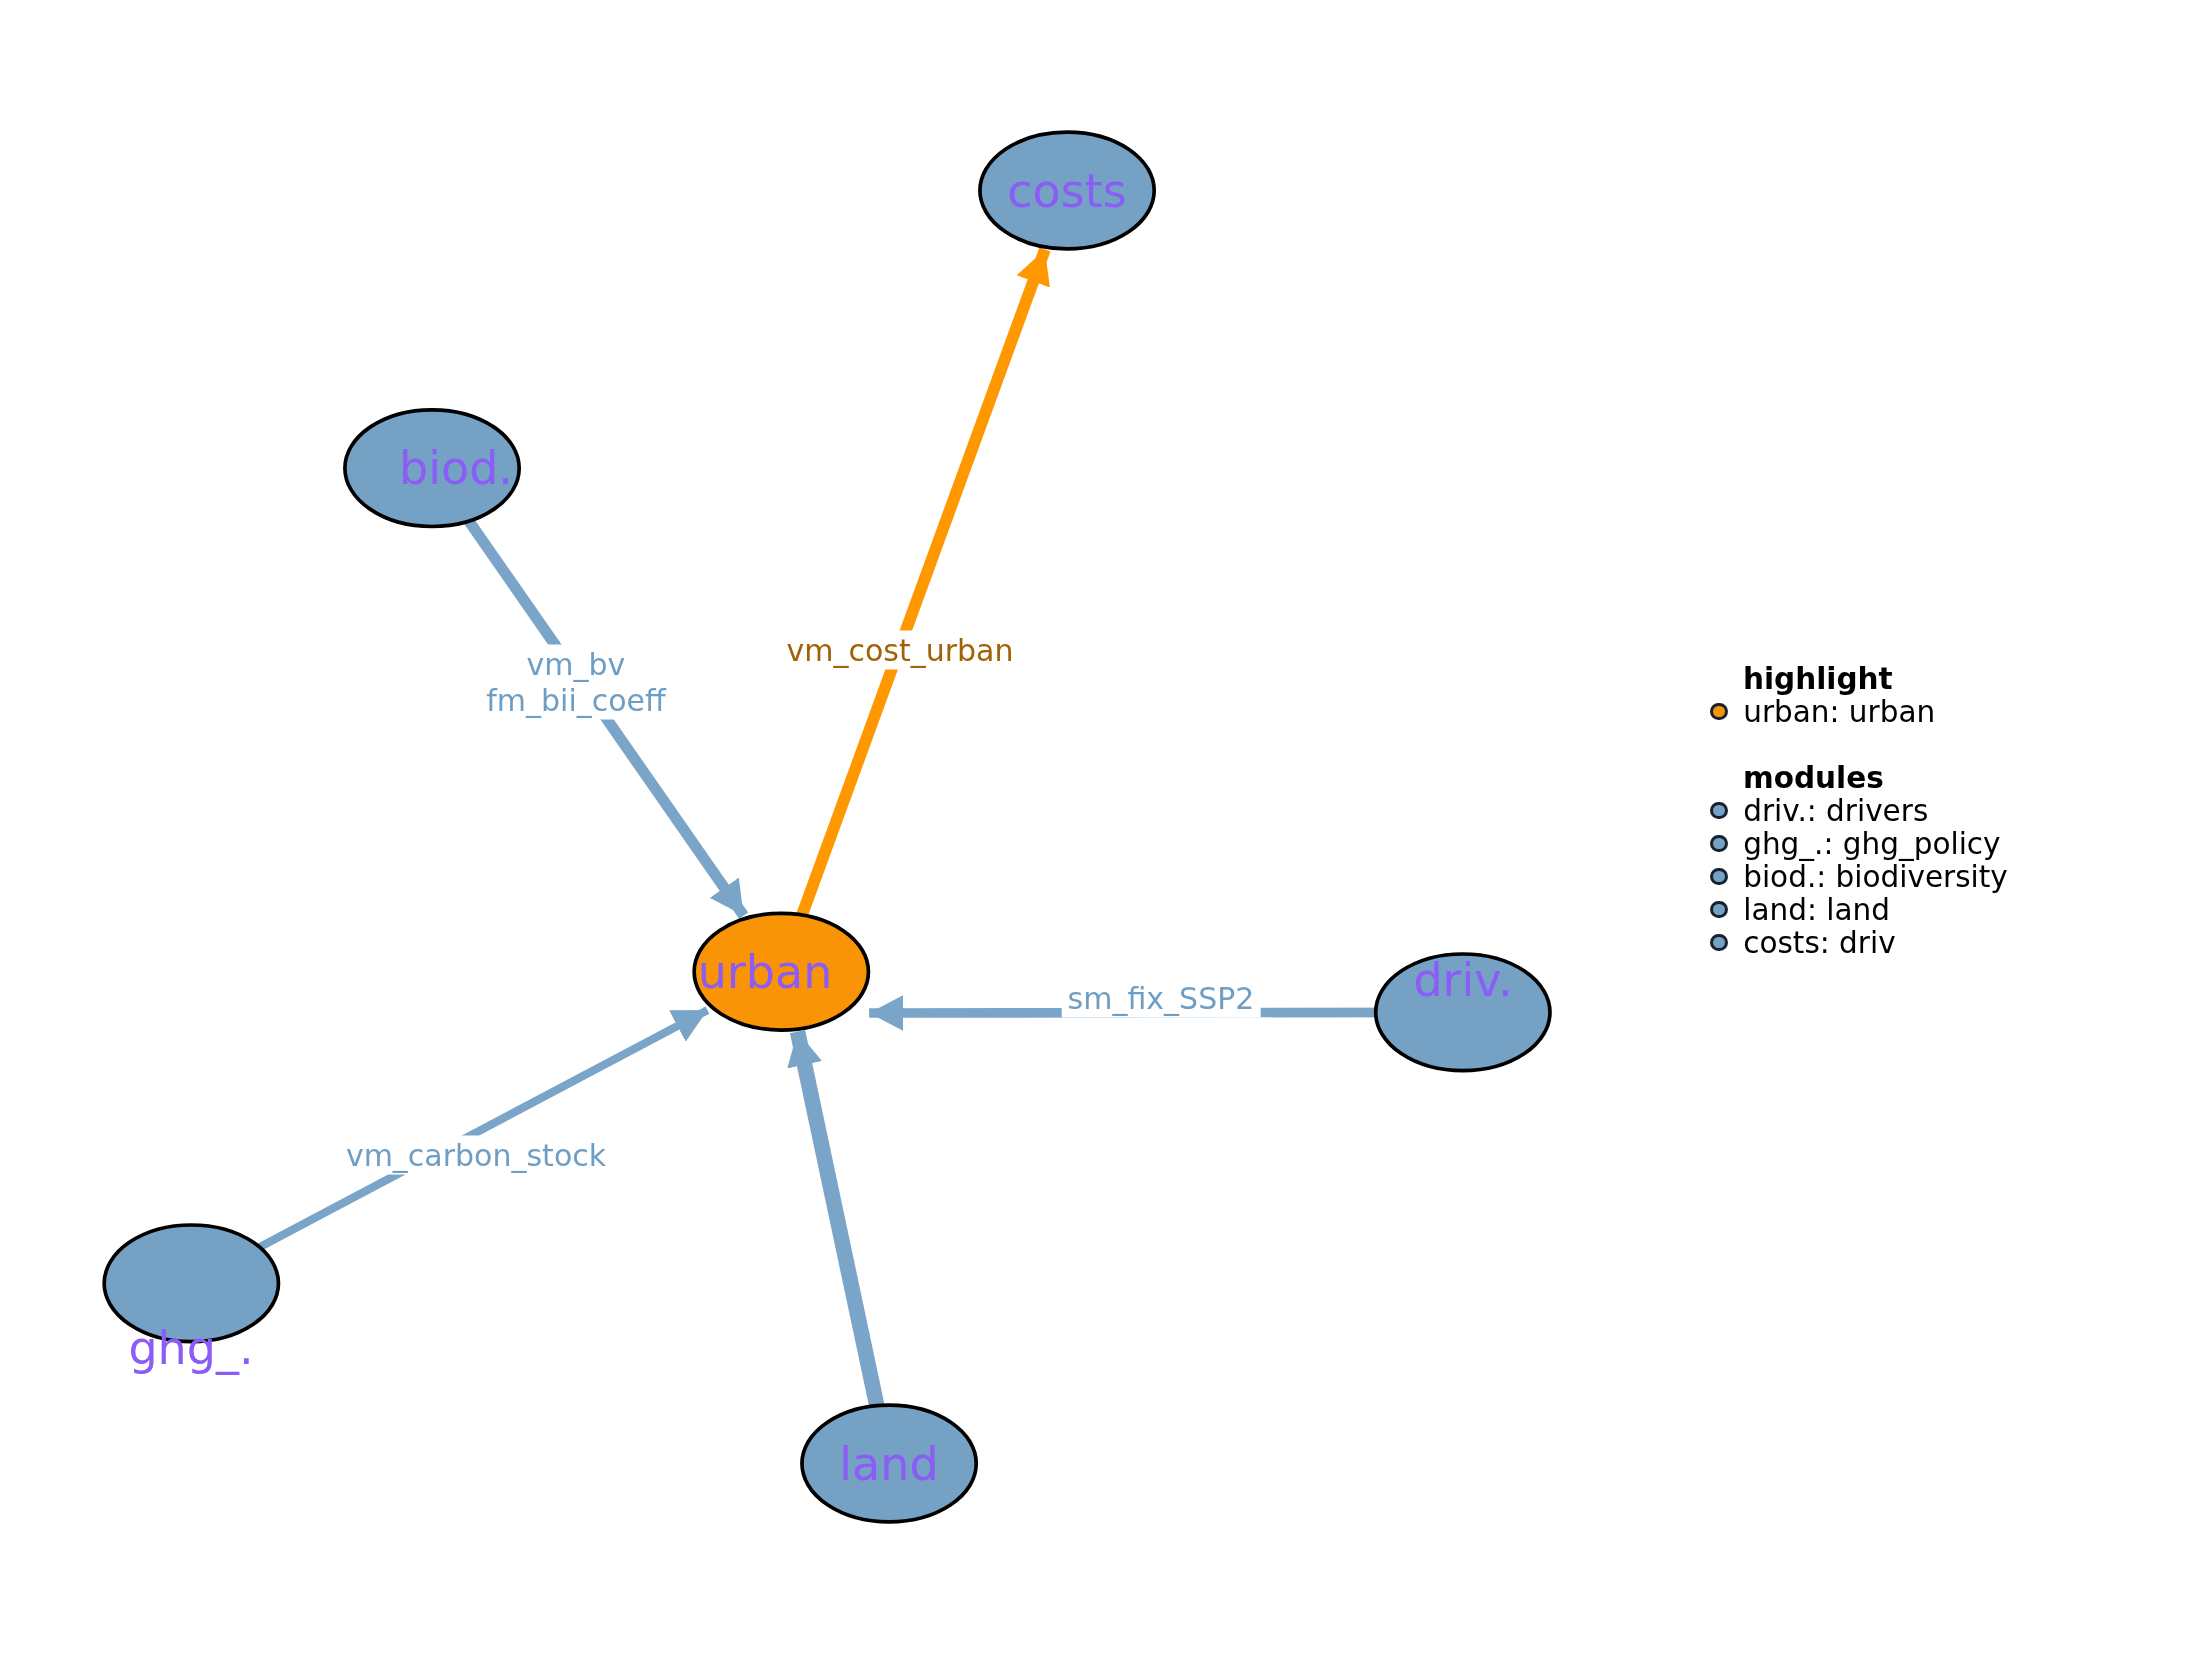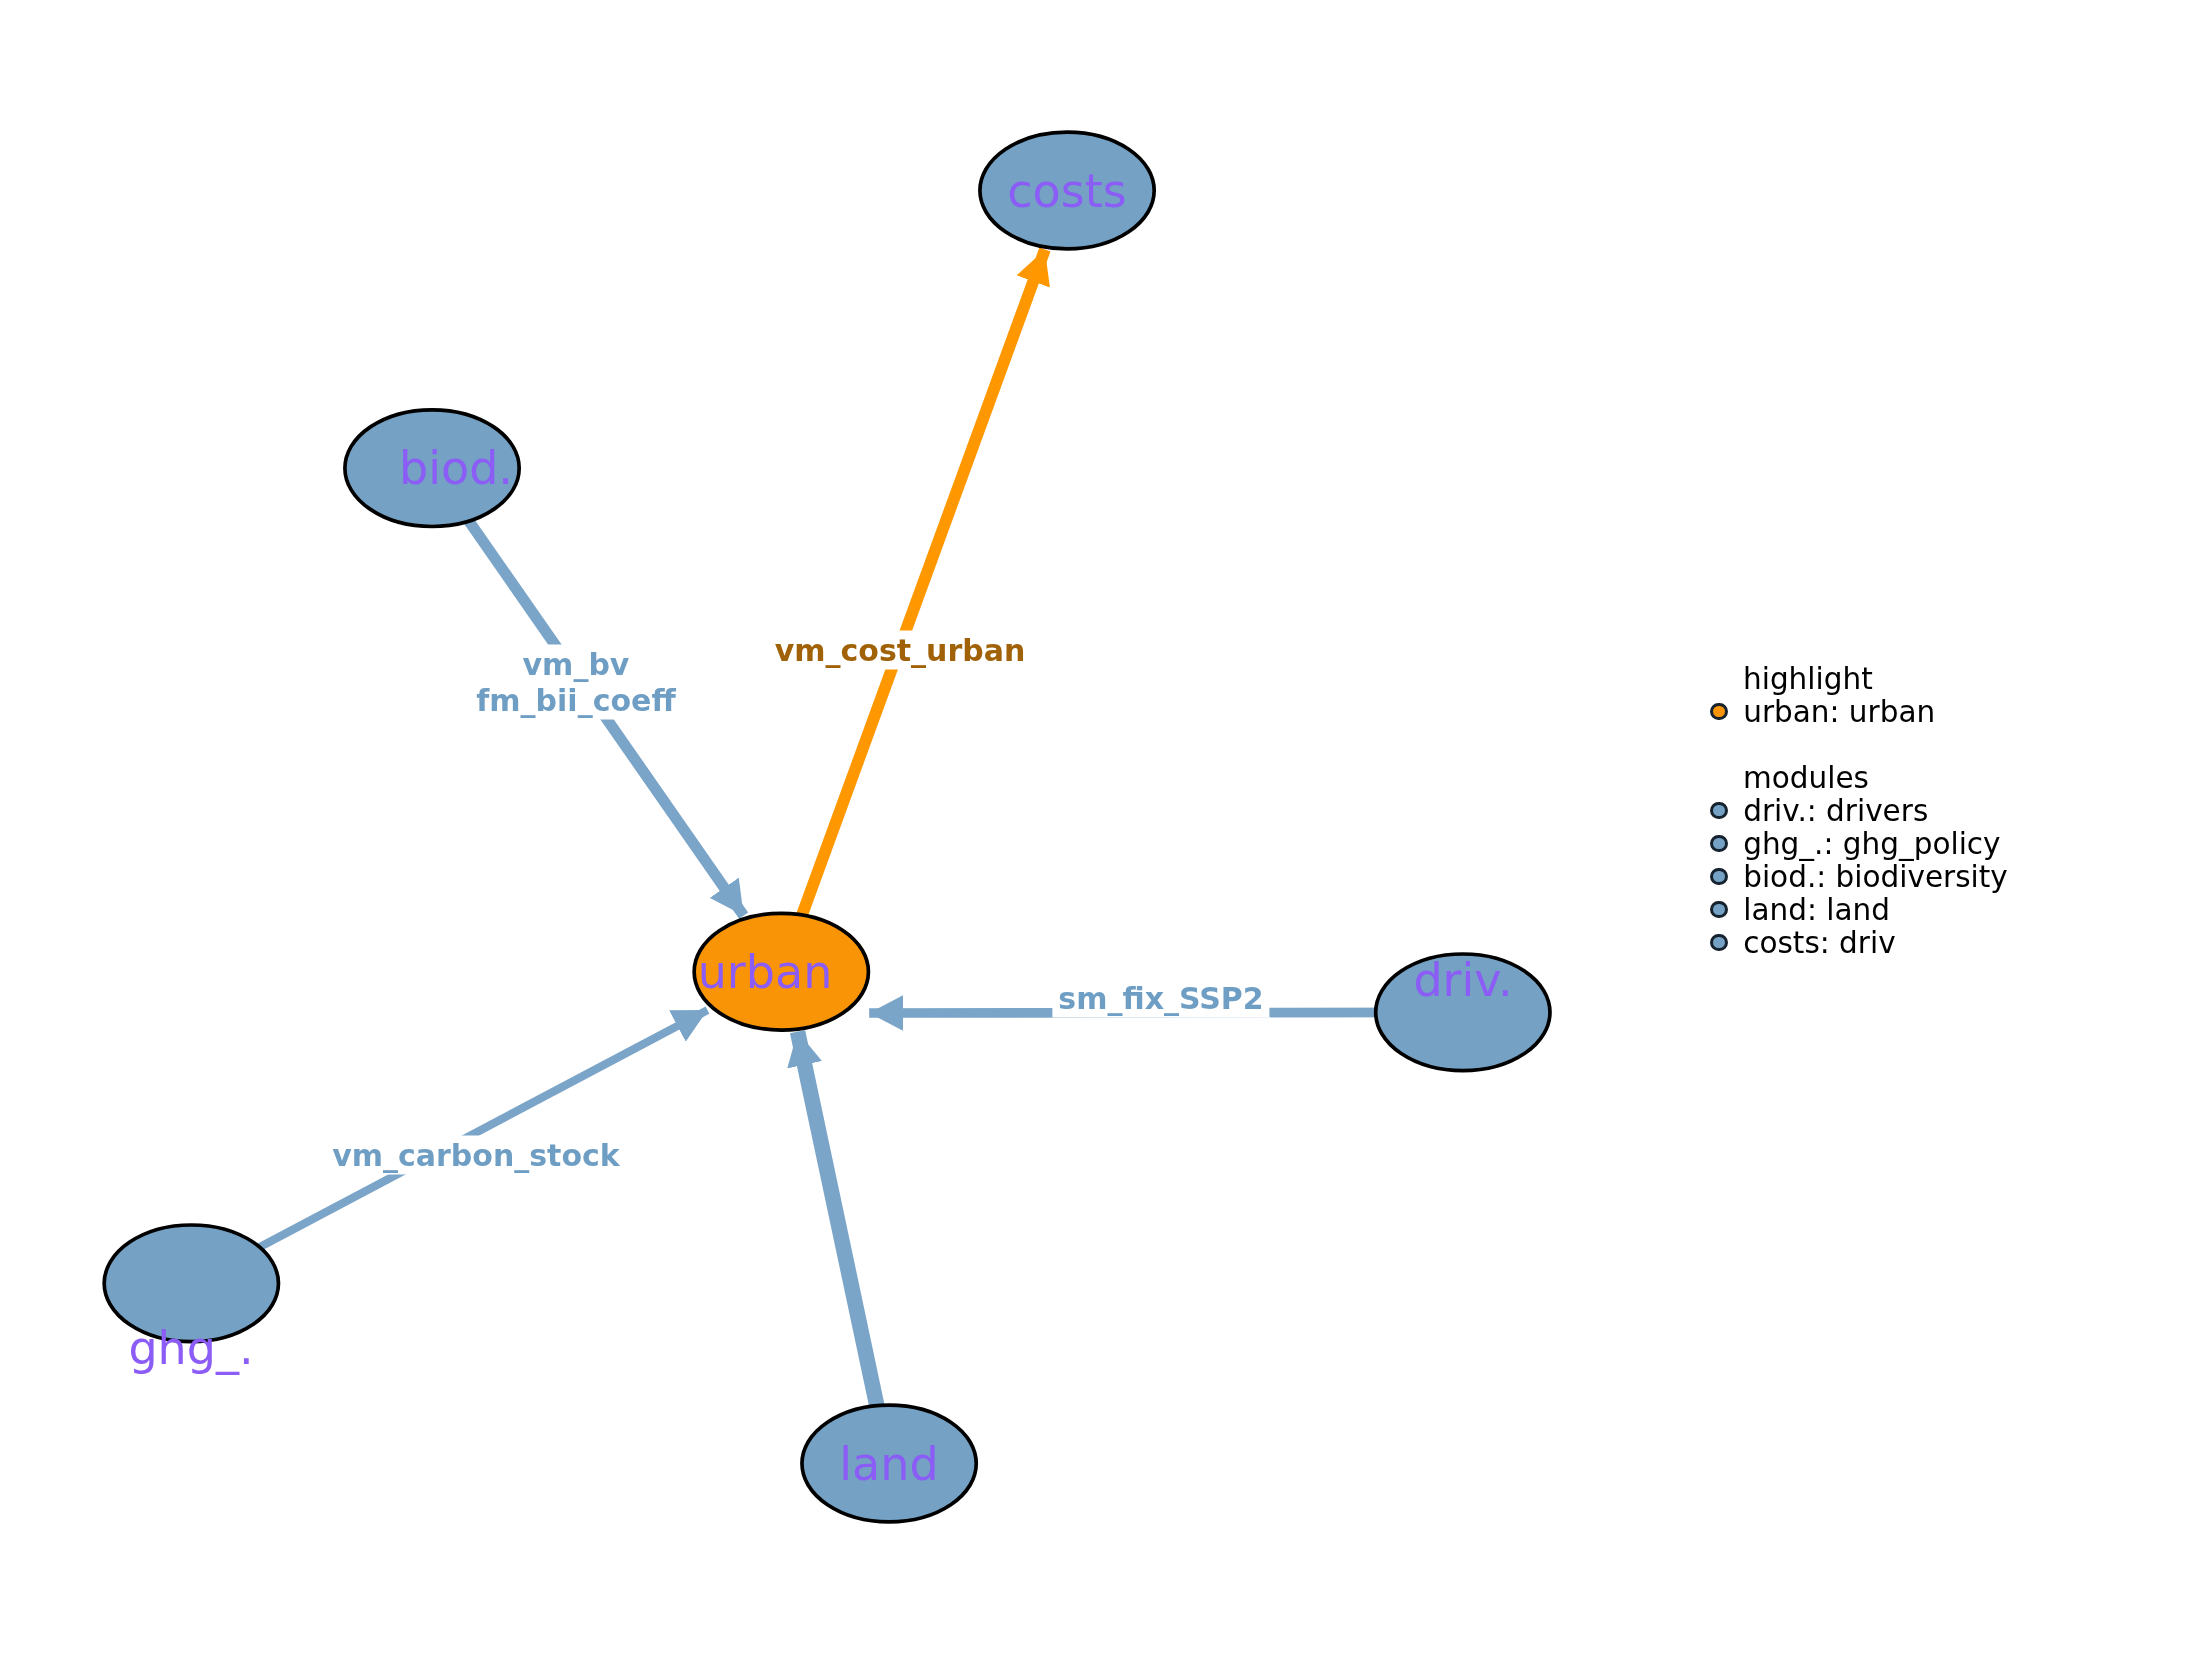--- a/index.html
+++ b/index.html
@@ -7,27 +7,27 @@
   .canvas{position:relative;width:2205px;height:1654px;background:#ffffff}
   svg.graph{position:absolute;left:0;top:0}
   .node-ellipse{stroke:#000000;stroke-width:5px}
   .node-label{
     position:absolute;transform:translate(-50%,-50%);
     font-size:46px;color:#8b5cf6;white-space:nowrap;line-height:1;
   }
   .edge-label{
     position:absolute;transform:translate(-50%,-50%);
     background:#ffffff;text-align:center;font-size:30px;line-height:36px;
-    white-space:nowrap;padding:1.5px 5.9px;font-weight:bold;
+    white-space:nowrap;padding:1.5px 5.9px;
   }
   .edge-label.blue{color:#6F9EC4}
   .edge-label.orange{color:#a16207}
   .legend{position:absolute;left:1710px;top:662px}
   .legend-row{display:flex;align-items:center;height:33px;font-size:29.5px;color:#000000;white-space:nowrap}
-  .legend-row.title{font-weight:normal;padding-left:33px}
+  .legend-row.title{font-weight:bold;padding-left:33px}
   .legend-spacer{height:33px}
   .dot{width:17.7px;height:17.7px;border-radius:50%;border:3.7px solid #16222E;box-sizing:border-box;margin-right:15.5px;flex:0 0 auto}
   .dot.orange{background:#F99406}
   .dot.blue{background:#74A1C4}
 </style>
 </head>
 <body>
 
 <div class="canvas">
 

